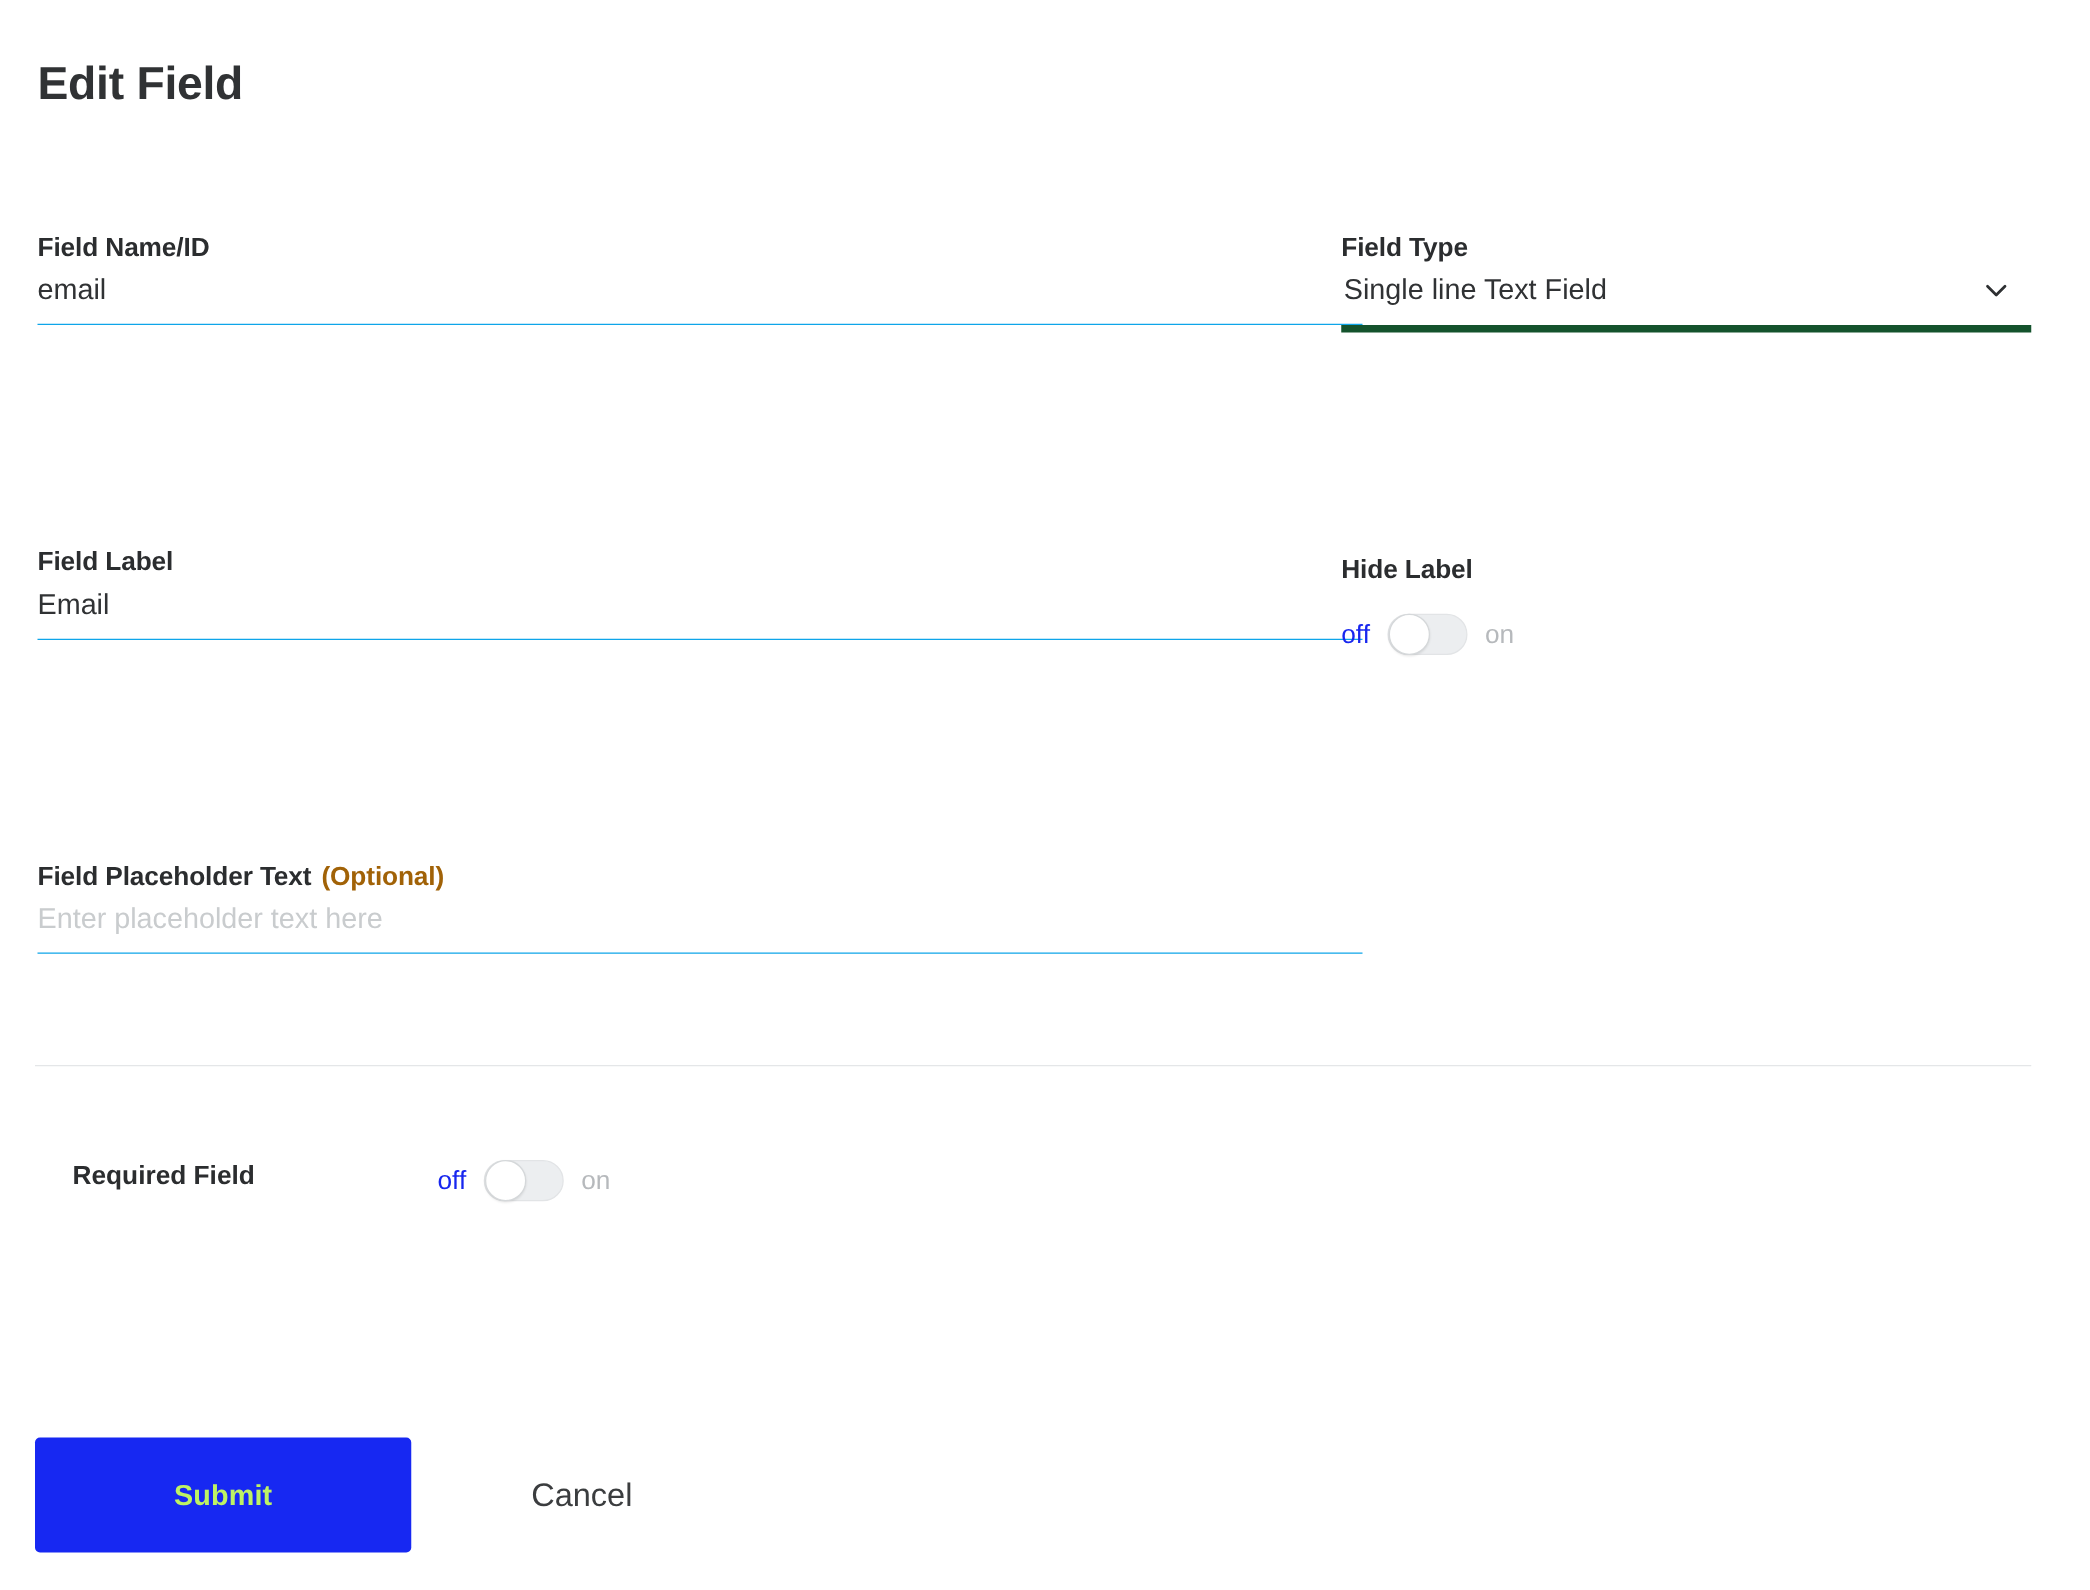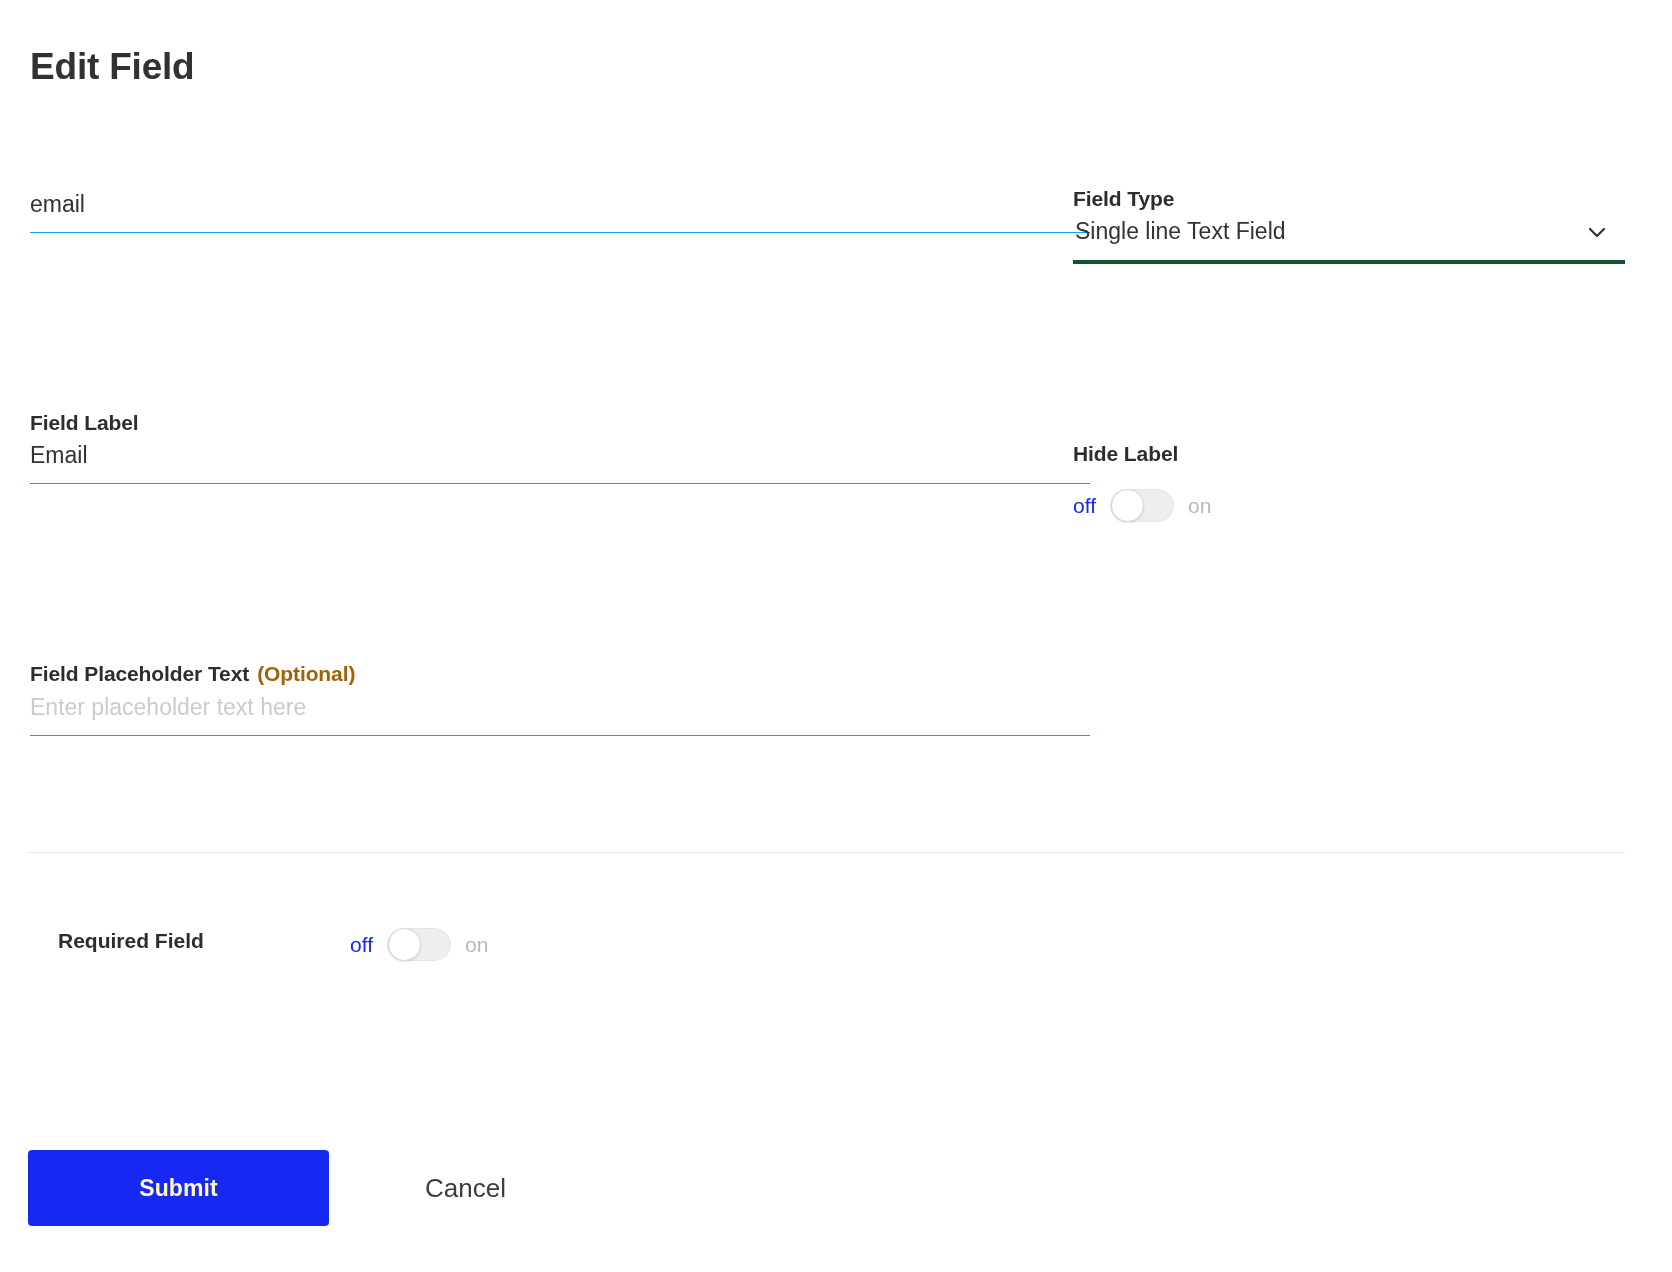--- a/index.html
+++ b/index.html
@@ -91,21 +91,21 @@
   }
 
   
   .select-wrap {
     position: relative;
     width: 552px;
   }
   .select-value {
     display: block;
     width: 100%;
-    border-bottom: 4px solid #14532d;
+    border-bottom: 6px solid #14532d;
     font-size: 23px;
     color: #303234;
     padding: 6px 40px 14px 2px;
     line-height: 1.2;
     cursor: pointer;
     background: transparent;
   }
   .chevron {
     position: absolute;
     right: 16px;
@@ -180,23 +180,23 @@
   
   .actions {
     position: absolute;
     left: 28px;
     top: 1150px;
     display: flex;
     align-items: center;
   }
   .btn-submit {
     width: 301px;
-    height: 76px;
+    height: 92px;
     background: #1728f2;
-    color: #fef9c3;
+    color: #bef264;
     border: none;
     border-radius: 4px;
     font-family: "Liberation Sans", "DejaVu Sans", sans-serif;
     font-size: 23px;
     font-weight: 700;
     cursor: pointer;
     letter-spacing: 0.1px;
   }
   .btn-cancel {
     margin-left: 96px;
@@ -217,20 +217,21 @@
 
 <div class="page">
 
   <h1 class="page-title">Edit Field</h1>
 
   <div class="form-grid">
 
     <div class="col-left">
 
       <div class="field-group">
+        <label class="field-label">Field Name/ID</label>
         <input class="underline-input" type="text" value="email" style="">
       </div>
 
       <div class="sp-1"></div>
 
       <div class="field-group">
         <label class="field-label">Field Label</label>
         <input class="underline-input" type="text" value="Email" style="">
       </div>
 

